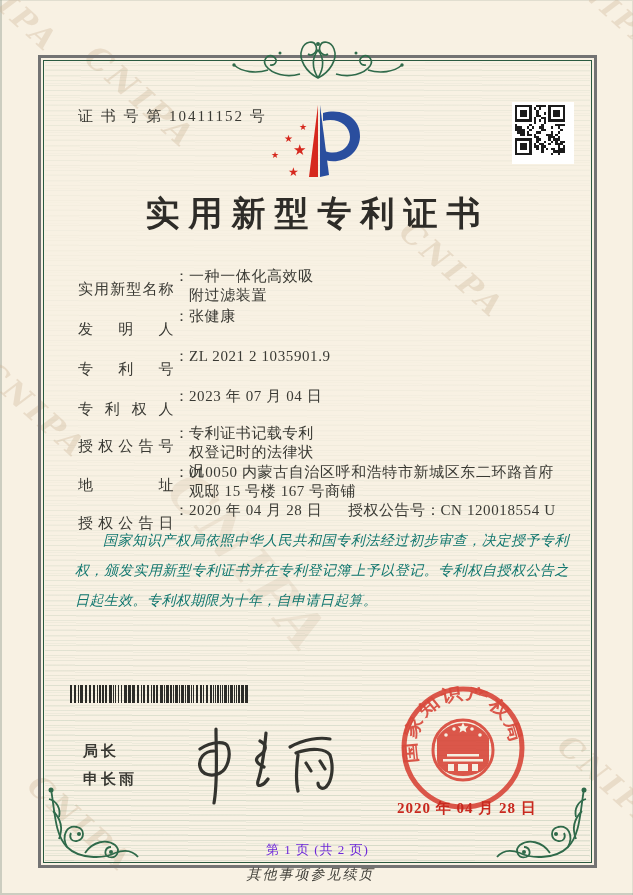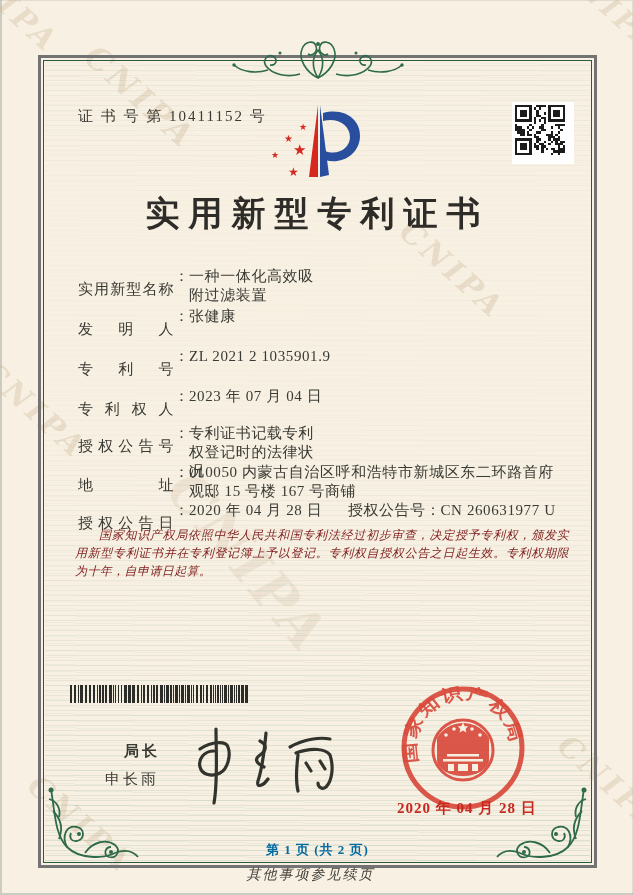--- a/index.html
+++ b/index.html
@@ -52,35 +52,35 @@
   .flabel{
     display:inline-block;width:96px;vertical-align:top;
     text-align:justify;text-align-last:justify;letter-spacing:.5px;margin-top:13px;
   }
   .flabel2{display:inline-block;vertical-align:top;letter-spacing:.5px;}
   .fcolon{display:inline-block;vertical-align:top;}
   .fvalue{display:inline-block;vertical-align:top;letter-spacing:.6px;max-width:378px;white-space:normal;line-height:19px;}
   .fgroup2{position:absolute;left:270px;top:0;white-space:nowrap;}
   .paras{
     position:absolute;left:34px;top:468px;width:494px;z-index:4;
-    font-size:12px;line-height:18px;font-style:italic;
-    color:#7f1d1d;text-align:justify;
+    font-size:14px;line-height:30px;font-style:italic;
+    color:#0f766e;text-align:justify;
   }
   .paras p{margin:0;text-indent:2em;letter-spacing:.4px;}
   .barcode{position:absolute;left:29px;top:627px;width:182px;height:18px;z-index:4;}
   .barcode svg{display:block;width:182px;height:18px;fill:#2c2c28;}
-  .signer-title{position:absolute;left:42px;top:684px;font-size:15px;font-weight:bold;letter-spacing:3px;z-index:4;margin-left:41px;}
-  .signer-name{position:absolute;left:42px;top:712px;font-size:15px;font-weight:normal;letter-spacing:3px;z-index:4;margin-left:22px;}
+  .signer-title{position:absolute;left:42px;top:684px;font-size:15px;font-weight:bold;letter-spacing:3px;z-index:4;}
+  .signer-name{position:absolute;left:42px;top:712px;font-size:15px;font-weight:bold;letter-spacing:3px;z-index:4;}
   .signature{position:absolute;left:137px;top:653px;z-index:5;}
   .seal{position:absolute;left:332px;top:600px;z-index:5;opacity:.92;}
   .seal-date{
     position:absolute;left:356px;top:741px;z-index:6;
     color:#c8281e;font-size:15px;letter-spacing:1px;font-weight:bold;white-space:nowrap;
   }
-  .page-num{position:absolute;left:0;right:0;top:783px;text-align:center;font-size:13px;letter-spacing:1px;z-index:4;color:#0369a1;font-weight:bold;}
+  .page-num{position:absolute;left:0;right:0;top:783px;text-align:center;font-size:13px;letter-spacing:1px;z-index:4;color:#6d28d9;}
   .footer-note{
     position:absolute;left:0;right:0;top:866px;text-align:center;z-index:2;
     font-size:14px;font-style:italic;letter-spacing:2px;color:#44433d;
     transform:translateX(-6px);
   }
 </style>
 </head>
 <body>
 
 <div class="page">
@@ -391,21 +391,21 @@
       </div>
       <div class="field-row" style="top:366px">
         <span class="flabel">授权公告号</span><span class="fcolon">：</span><span class="fvalue">专利证书记载专利权登记时的法律状况</span>
       </div>
       <div class="field-row" style="top:405px">
         <span class="flabel">地址</span><span class="fcolon">：</span><span class="fvalue" style="width:378px">010050 内蒙古自治区呼和浩特市新城区东二环路首府观邸 15 号楼 167 号商铺</span>
       </div>
       <div class="field-row" style="top:443px">
         <span class="flabel">授权公告日</span><span class="fcolon">：</span><span class="fvalue">2020 年 04 月 28 日</span>
         <span class="fgroup2">
-          <span class="flabel2">授权公告号</span><span class="fcolon">：</span><span class="fvalue">CN 260631977 U</span>
+          <span class="flabel2">授权公告号</span><span class="fcolon">：</span><span class="fvalue">CN 120018554 U</span>
         </span>
       </div>
     </div>
 
     <div class="paras">
       <p>国家知识产权局依照中华人民共和国专利法经过初步审查，决定授予专利权，颁发实用新型专利证书并在专利登记簿上予以登记。专利权自授权公告之日起生效。专利权期限为十年，自申请日起算。</p>
     </div>
 
     <div class="barcode">
         <svg viewBox="0 0 182 18" preserveAspectRatio="none">

